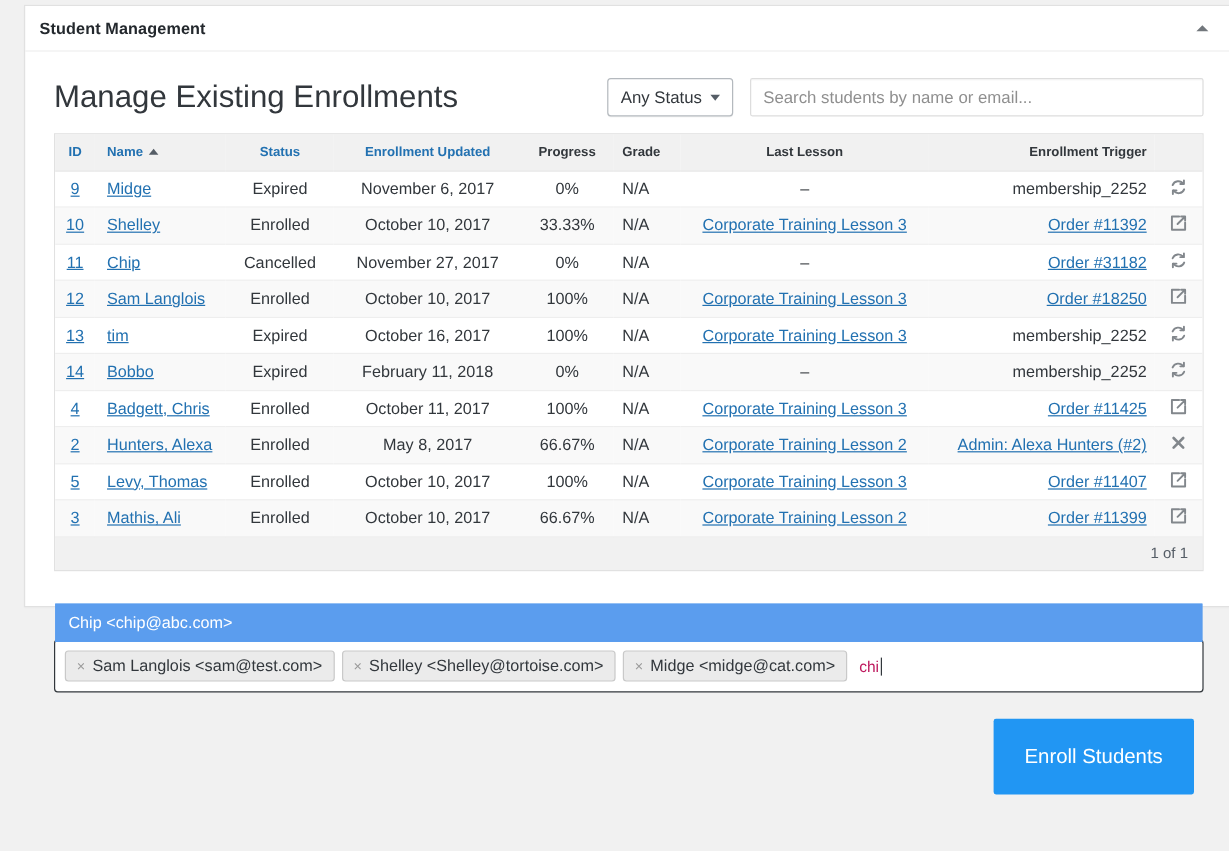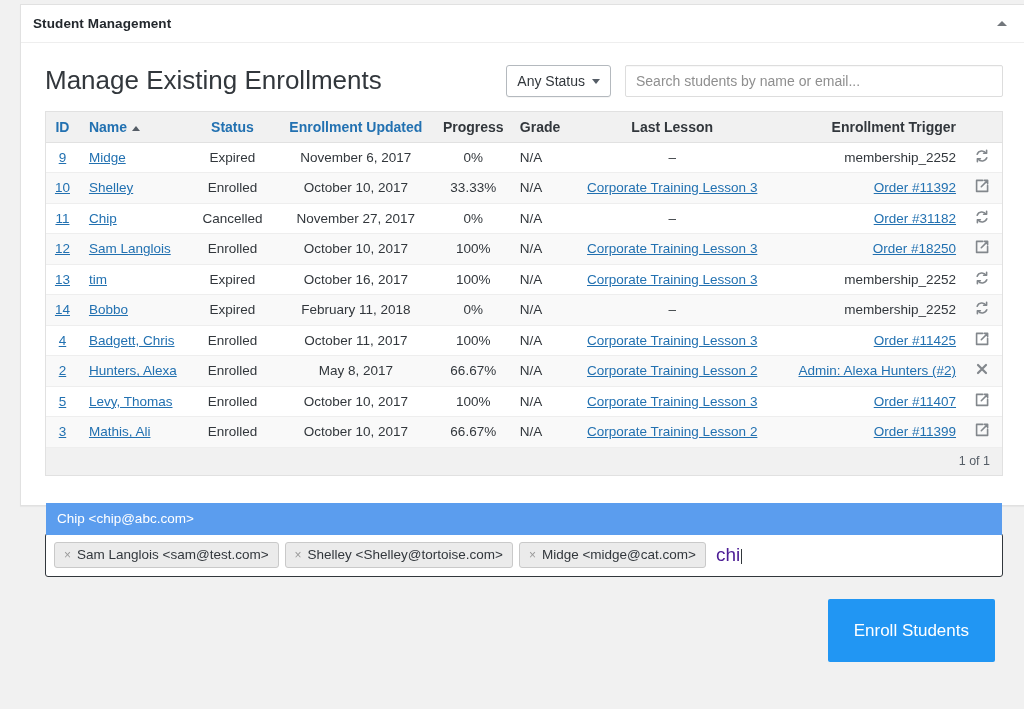--- a/index.html
+++ b/index.html
@@ -119,21 +119,21 @@
     border-collapse: collapse;
     font-size: 13.5px;
     color: #32373c;
   }
   table.enrollments thead th {
     background: #f1f1f1;
     border-bottom: 1px solid #e1e1e1;
     height: 30px;
     padding: 0 6px;
     font-weight: bold;
-    font-size: 14px;
+    font-size: 11px;
     white-space: nowrap;
   }
   th.sortable { color: #2271b1; cursor: pointer; }
   th.plain { color: #32373c; }
   .sort-arrow {
     display: inline-block;
     width: 0; height: 0;
     border-left: 4px solid transparent;
     border-right: 4px solid transparent;
     border-bottom: 5px solid #555d66;
@@ -210,22 +210,22 @@
     background: #ebebeb;
     border: 1px solid #c9c9c9;
     border-radius: 3px;
     padding: 3px 9px;
     font-size: 13.5px;
     color: #32373c;
     line-height: 18px;
   }
   .tag-x { color: #9a9a9a; font-size: 12px; cursor: pointer; }
   .tag-typed {
-    font-size: 19px;
-    color: #4c1d95;
+    font-size: 13px;
+    color: #be185d;
     padding-left: 4px;
     position: relative;
   }
   .caret-bar {
     display: inline-block;
     width: 1px;
     height: 15px;
     background: #32373c;
     vertical-align: -3px;
     margin-left: 1px;

